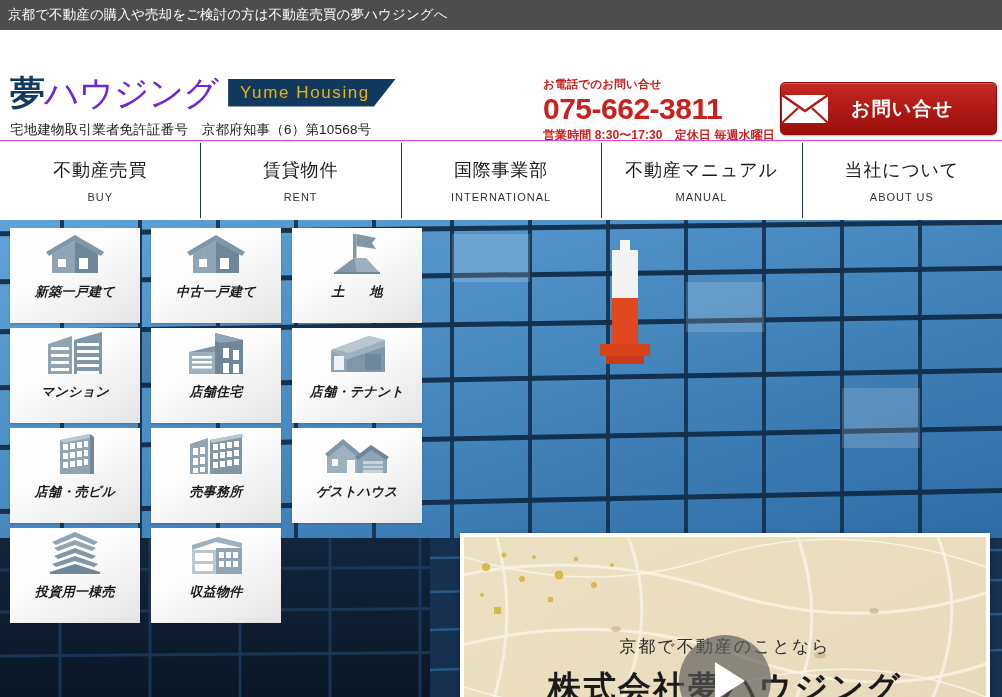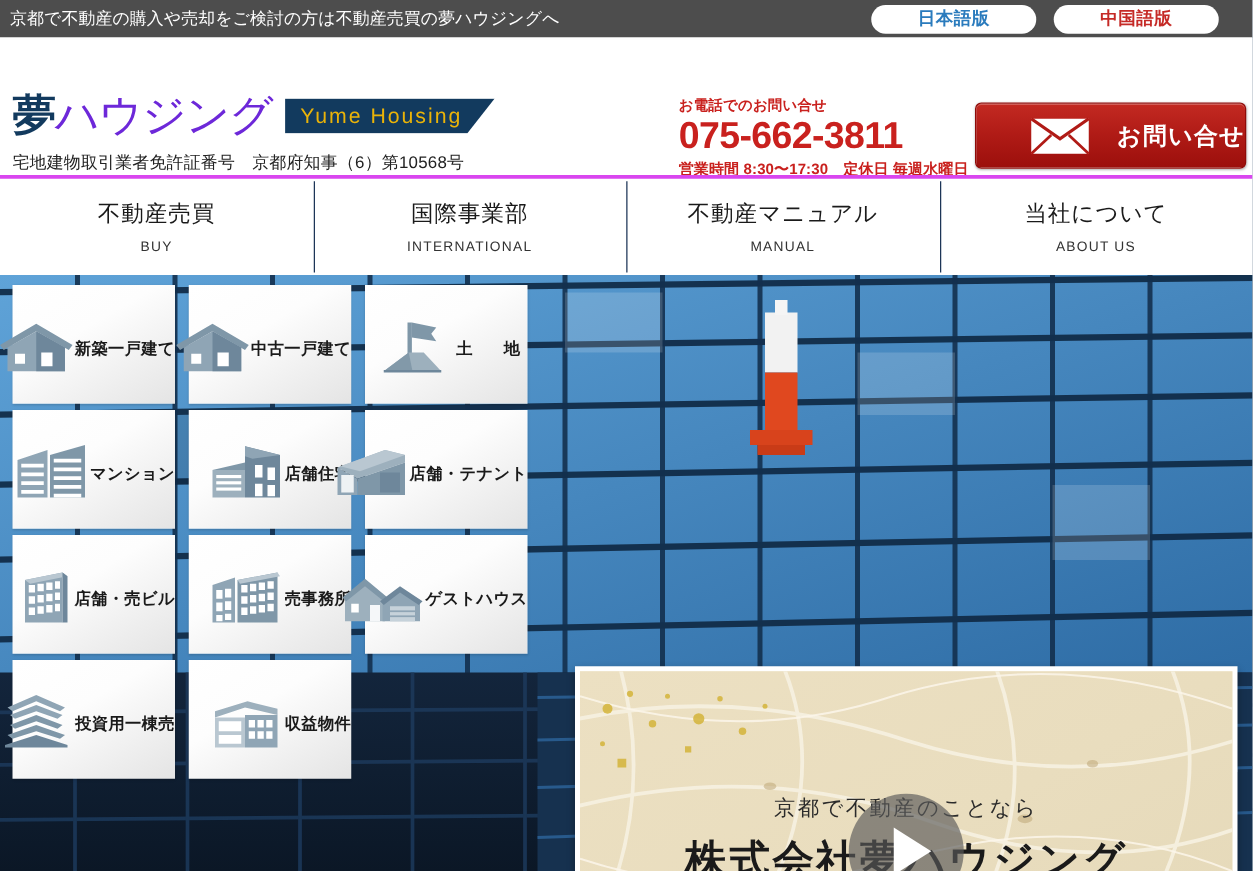--- a/index.html
+++ b/index.html
@@ -145,39 +145,39 @@
     left: 780px;
     top: 52px;
     width: 217px;
     height: 53px;
     border-radius: 5px;
     background: linear-gradient(180deg, #c32a22 0%, #b01b16 48%, #9c0f0c 100%);
     border: 1px solid #8f0b09;
     box-shadow: 0 1px 2px rgba(0,0,0,0.3), inset 0 1px 0 rgba(255,255,255,0.25);
     display: flex;
     align-items: center;
-    justify-content: flex-end;
+    justify-content: flex-start;
     gap: 22px;
     cursor: pointer;
   }
   .env-icon { width: 48px; height: 30px; display:block; }
   .contact-btn-label {
     color: #ffffff;
     font-size: 19px;
     font-weight: 700;
     letter-spacing: 1.2px;
   }
 
   
   .mainnav {
     position: relative;
     height: 80px;
     background: #ffffff;
     display: flex;
-    border-top: 3px solid #d946ef;
+    border-top: 1px solid #d946ef;
   }
   .nav-item {
     flex: 1 1 0;
     display: flex;
     flex-direction: column;
     align-items: center;
     justify-content: center;
     position: relative;
     cursor: pointer;
     padding-top: 2px;
@@ -227,25 +227,26 @@
     width: 422px;
     display: grid;
     grid-template-columns: repeat(3, 130px);
     grid-template-rows: repeat(4, 95px);
     column-gap: 11px;
     row-gap: 5px;
   }
   .tile {
     background: linear-gradient(150deg, #ffffff 0%, #fdfdfd 40%, #e4e4e4 100%);
     display: flex;
-    flex-direction: row;
-    align-items: center;
-    justify-content: flex-end;
+    flex-direction: column;
+    align-items: center;
+    justify-content: flex-start;
     cursor: pointer;
     box-shadow: 0 1px 2px rgba(0,0,0,0.18);
+    font-style: italic;
   }
   .tile-icon { height: 48px; display: flex; align-items: flex-end; justify-content: center; }
   .tile-icon svg { display: block; }
   .tile-label {
     margin-top: 7px;
     font-size: 13px;
     font-weight: 700;
     color: #1a1a1a;
     letter-spacing: 0.3px;
     white-space: nowrap;
@@ -317,24 +318,20 @@
     margin-left: 9px;
   }
 </style>
 </head>
 <body>
 
 <div id="page">
 
   <div class="topbar">
     <span class="topbar-tagline">京都で不動産の購入や売却をご検討の方は不動産売買の夢ハウジングへ</span>
-    <div class="lang-group">
-      <div class="lang-btn lang-jp">日本語版</div>
-      <div class="lang-btn lang-cn">中国語版</div>
-    </div>
   </div>
 
   <div class="header">
 
     <div class="logo-block">
       <div class="logo-row">
         <span class="logo-yume">夢</span>
         <span class="logo-housing">ハウジング</span>
         <span class="logo-banner">Yume Housing</span>
       </div>
@@ -357,20 +354,24 @@
         </svg>
       </span>
       <span class="contact-btn-label">お問い合せ</span>
     </div>
   </div>
 
   <div class="mainnav">
     <div class="nav-item">
       <span class="nav-jp">不動産売買</span>
       <span class="nav-en">BUY</span>
+    </div>
+    <div class="nav-item">
+      <span class="nav-jp">賃貸物件</span>
+      <span class="nav-en">RENT</span>
     </div>
     <div class="nav-item">
       <span class="nav-jp">国際事業部</span>
       <span class="nav-en">INTERNATIONAL</span>
     </div>
     <div class="nav-item">
       <span class="nav-jp">不動産マニュアル</span>
       <span class="nav-en">MANUAL</span>
     </div>
     <div class="nav-item">

